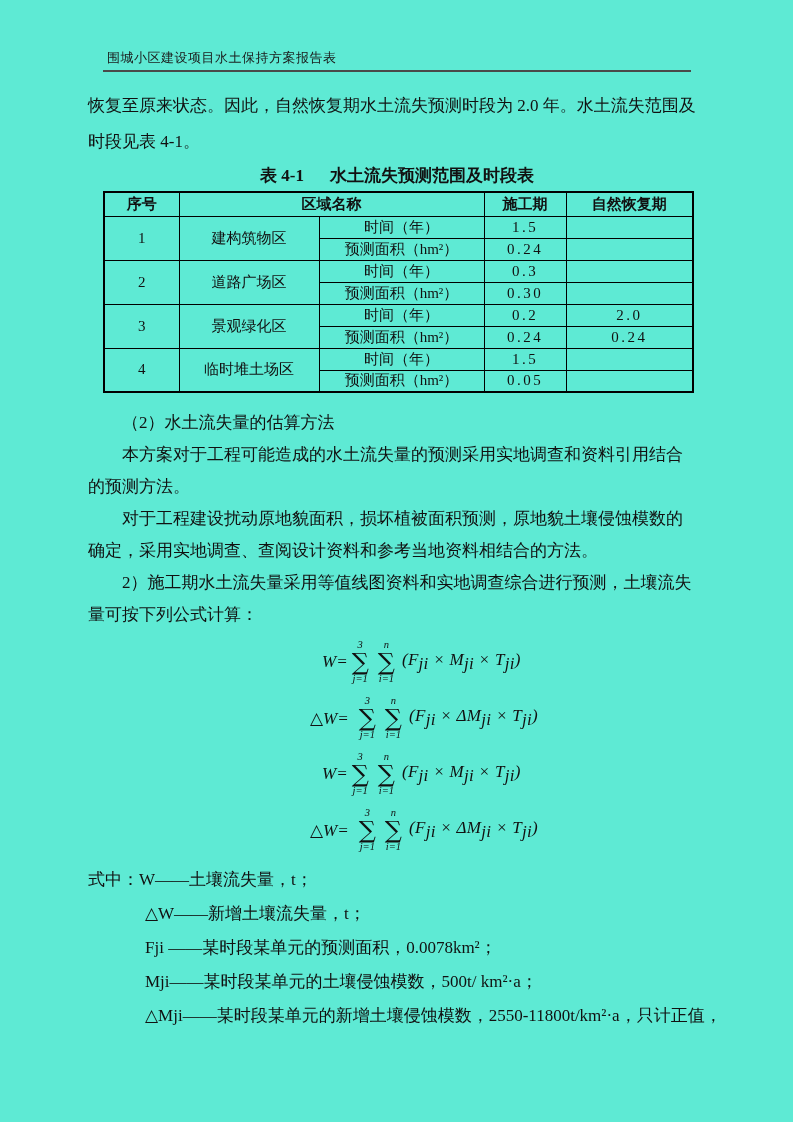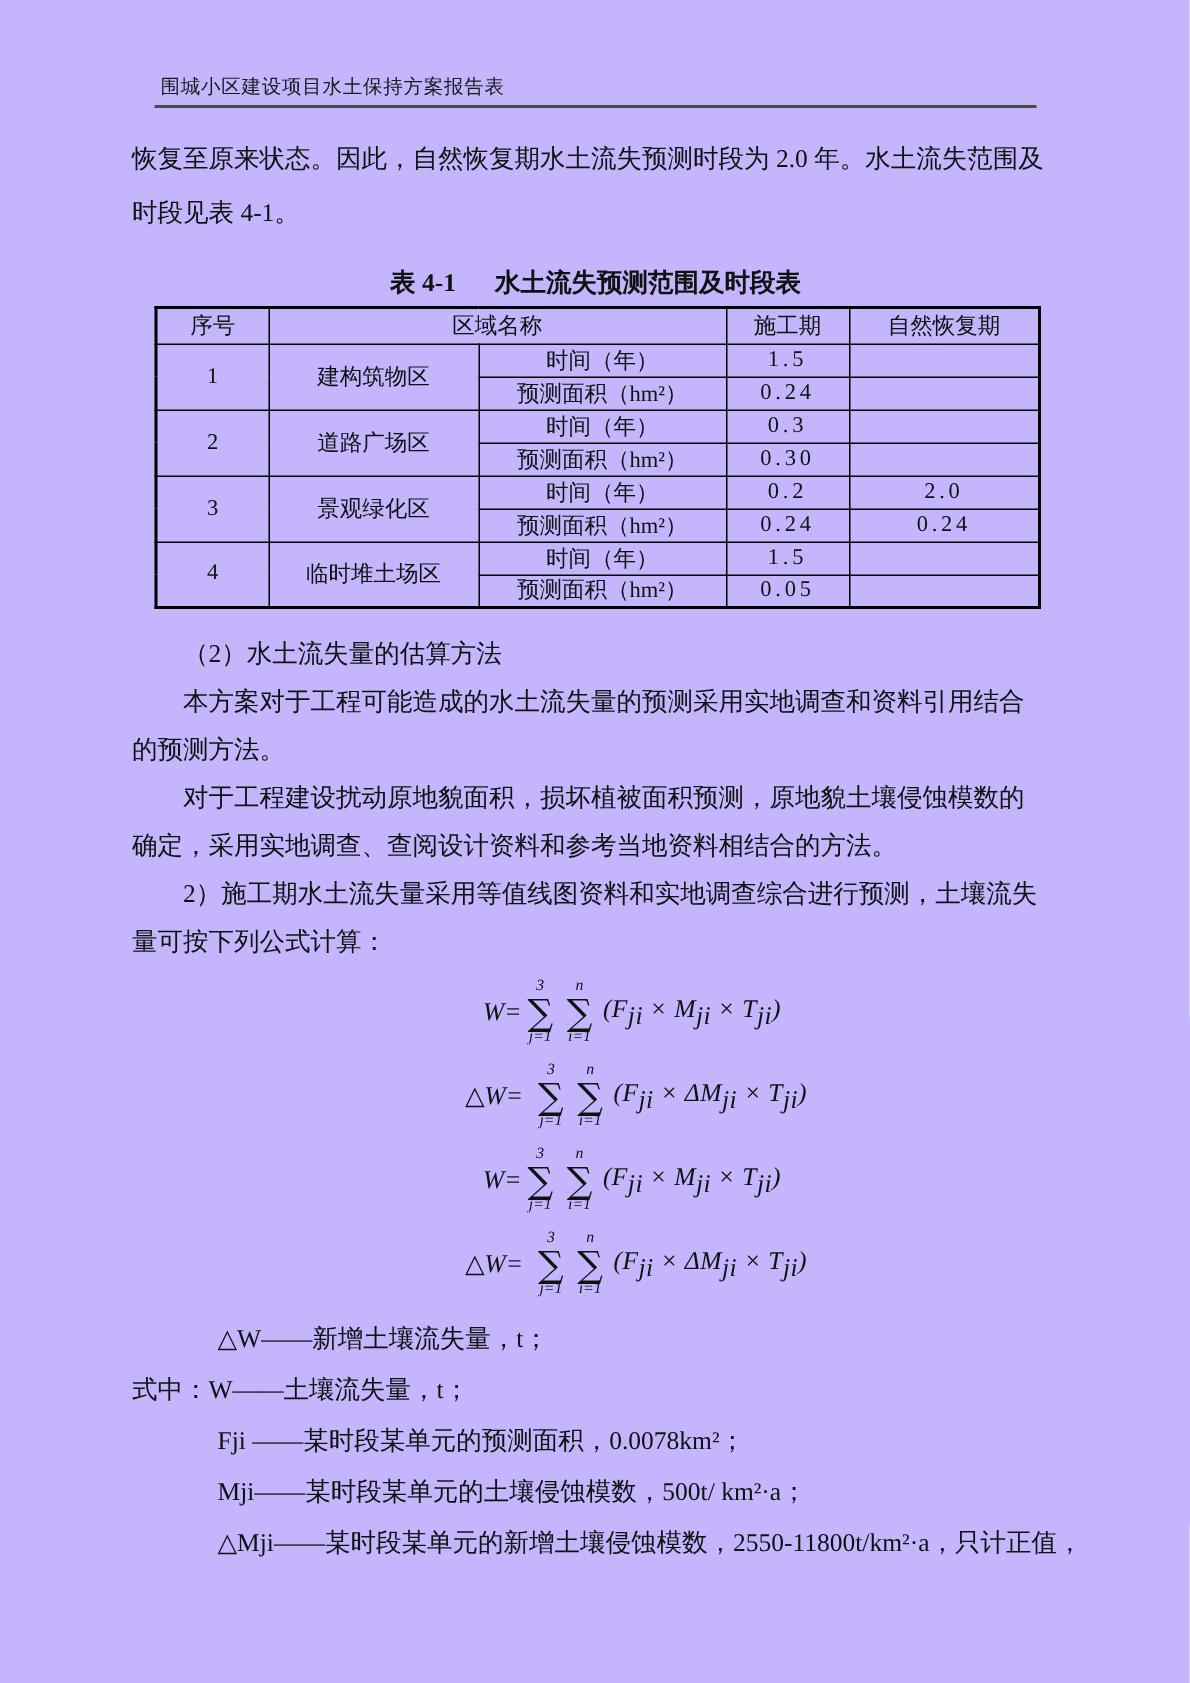--- a/index.html
+++ b/index.html
@@ -4,58 +4,58 @@
 <style>
   * { margin: 0; padding: 0; box-sizing: border-box; }
   html, body { background: #ffffff; }
   body {
     width: 793px; height: 1122px;
     font-family: "Liberation Serif", "DejaVu Serif", serif;
     color: #111;
     position: relative;
     overflow: hidden;
   }
-  .page { position: absolute; inset: 0; background: #c4b5fd; }
+  .page { position: absolute; inset: 0; background: #5eead4; }
 
   
   .hdr-title {
     position: absolute; left: 107px; top: 49px;
     font-size: 13px; letter-spacing: 0.5px; color: #1a1a1a;
     white-space: nowrap;
   }
   .hdr-rule {
     position: absolute; left: 103px; top: 70px;
     width: 588px; height: 2px; background: #4a4a4a;
   }
 
   
   .content { position: absolute; left: 88px; top: 88px; width: 618px; }
 
   .intro-line { font-size: 17px; line-height: 36px; white-space: nowrap; }
 
   .caption {
-    margin-top: 17px; height: 24px; line-height: 24px;
+    margin-top: 4px; height: 24px; line-height: 24px;
     text-align: center; font-weight: bold; font-size: 17px; white-space: nowrap;
   }
   .caption .cap-label { margin-right: 26px; }
 
   table.pred {
     margin: 3px 0 0 15px;
     border-collapse: collapse;
     table-layout: fixed;
     width: 589px;
     border: 2px solid #000;
   }
   table.pred th, table.pred td {
     border: 1px solid #000;
     text-align: center; vertical-align: middle;
     font-size: 15px; padding: 0;
     overflow: hidden; white-space: nowrap;
   }
-  table.pred th { height: 24px; font-weight: normal; font-size: 15px; }
+  table.pred th { height: 24px; font-weight: bold; font-size: 15px; }
   table.pred td { height: 22px; }
   td.c-no  { font-size: 14px; }
   td.c-val { font-size: 14px; letter-spacing: 2.5px; }
 
   .body-lines { margin-top: 14px; }
   .bline { font-size: 17px; line-height: 32px; white-space: nowrap; }
   .bline.ind { text-indent: 2em; }
 
   
   .formulas { margin-top: 8px; }
@@ -240,22 +240,22 @@
           <span class="f-sum">
             <span class="f-upper">n</span>
             <span class="f-sigma">∑</span>
             <span class="f-lower">i=1</span>
           </span>
           <span class="f-rhs"><span>(F</span><sub>ji</sub><span> × ΔM</span><sub>ji</sub><span> × T</span><sub>ji</sub><span>)</span></span>
         </div>
       </div>
 
     <div class="defs">
+        <div class="dline">式中：W——土壤流失量，t；</div>
         <div class="dline ind">△W——新增土壤流失量，t；</div>
-        <div class="dline">式中：W——土壤流失量，t；</div>
         <div class="dline ind">Fji ——某时段某单元的预测面积，0.0078km²；</div>
         <div class="dline ind">Mji——某时段某单元的土壤侵蚀模数，500t/ km²·a；</div>
         <div class="dline ind">△Mji——某时段某单元的新增土壤侵蚀模数，2550-11800t/km²·a，只计正值，</div>
       </div>
 
   </div>
 
 
 </div>
 

